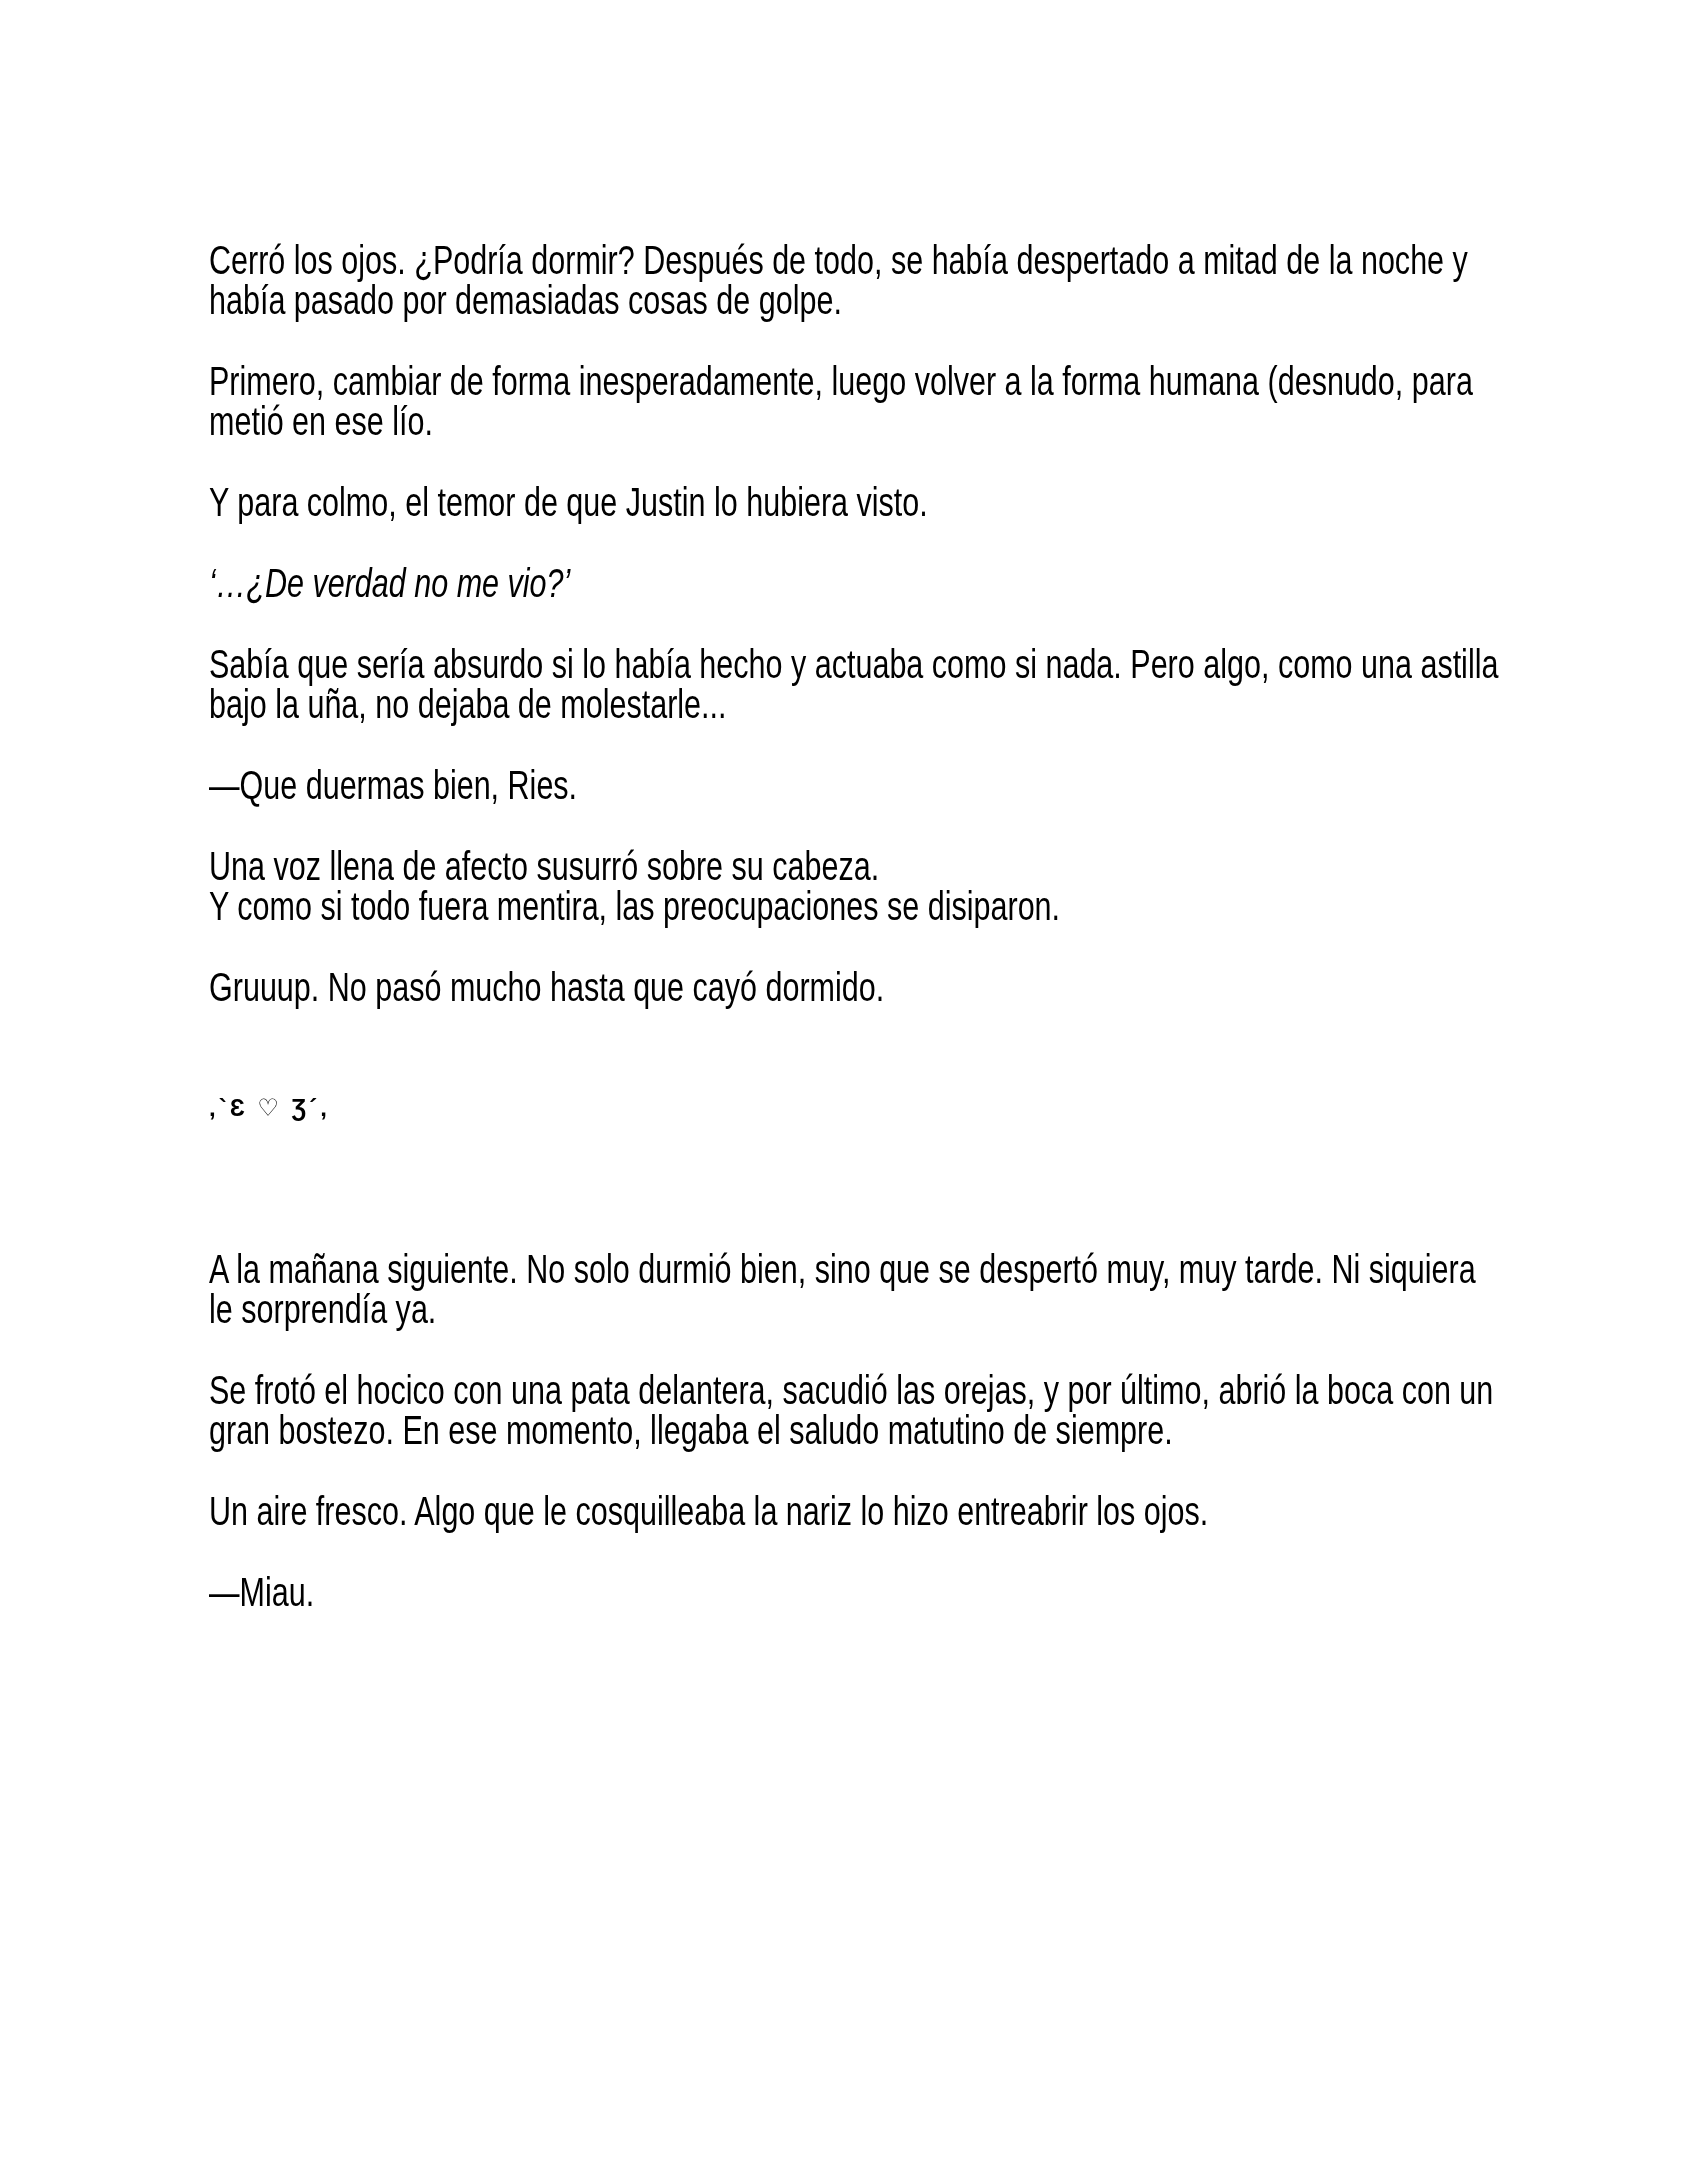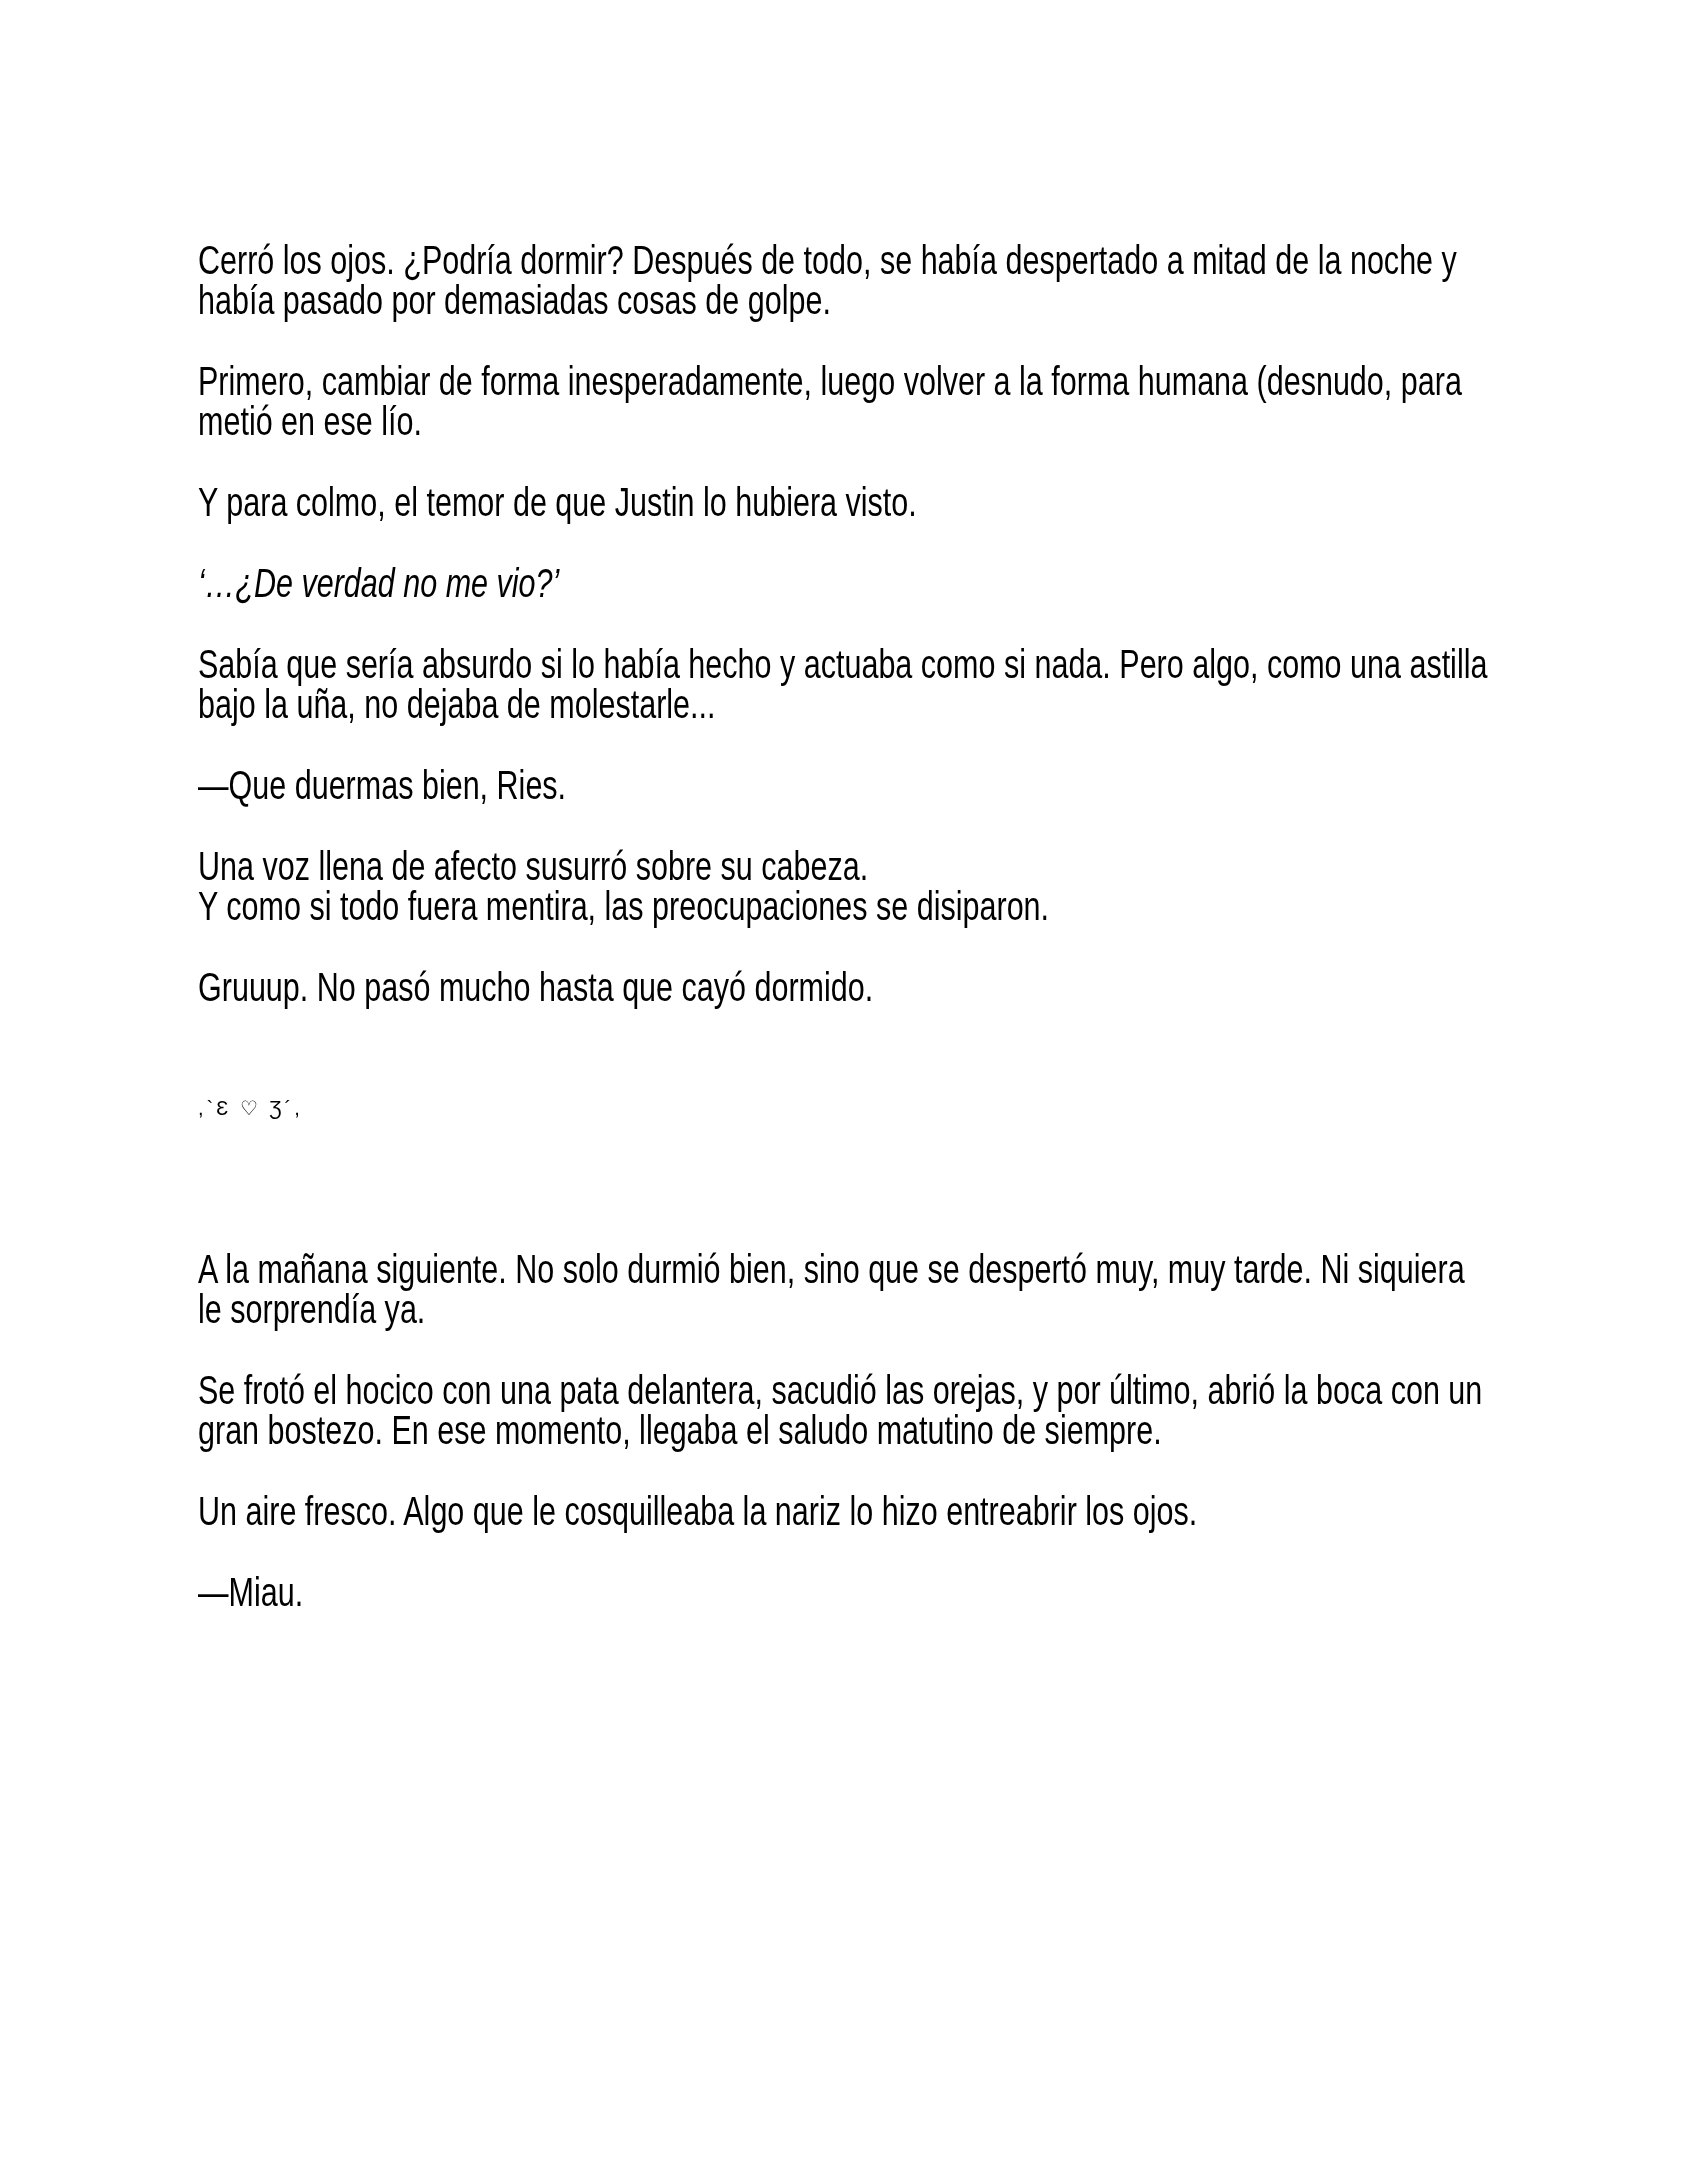--- a/index.html
+++ b/index.html
@@ -9,21 +9,21 @@
   }
   body {
     width: 1683px;
     height: 2178px;
     position: relative;
     font-family: "Liberation Sans", "DejaVu Sans", sans-serif;
     color: #000000;
   }
   .doc-column {
     position: absolute;
-    left: 198px;
+    left: 209px;
     top: 240px;
     width: 1297px;
   }
   .para {
     margin: 0 0 41px 0;
     padding: 0;
     font-size: 40px;
     line-height: 40px;
     font-weight: 400;
   }
@@ -37,24 +37,25 @@
   .line-text {
     display: inline-block;
     transform: scaleX(0.763);
     transform-origin: 0 50%;
     white-space: pre;
   }
   .para.italic .line-text {
     font-style: italic;
   }
   .para.divider {
-    font-size: 20px;
+    font-size: 24px;
     padding-top: 40px;      
     margin-bottom: 121px;   
     letter-spacing: 3px;
+    font-weight: bold;
   }
   .para.divider .line-text {
     transform: none;        
   }
 </style>
 </head>
 <body>
 
 <main class="doc-column">
 

